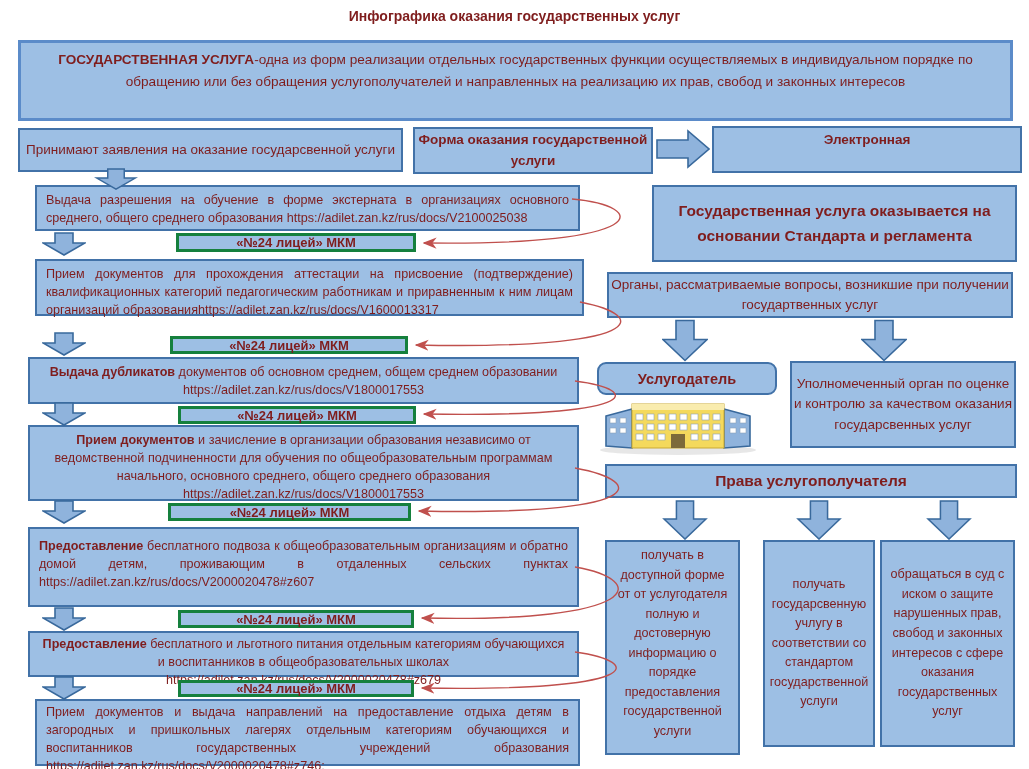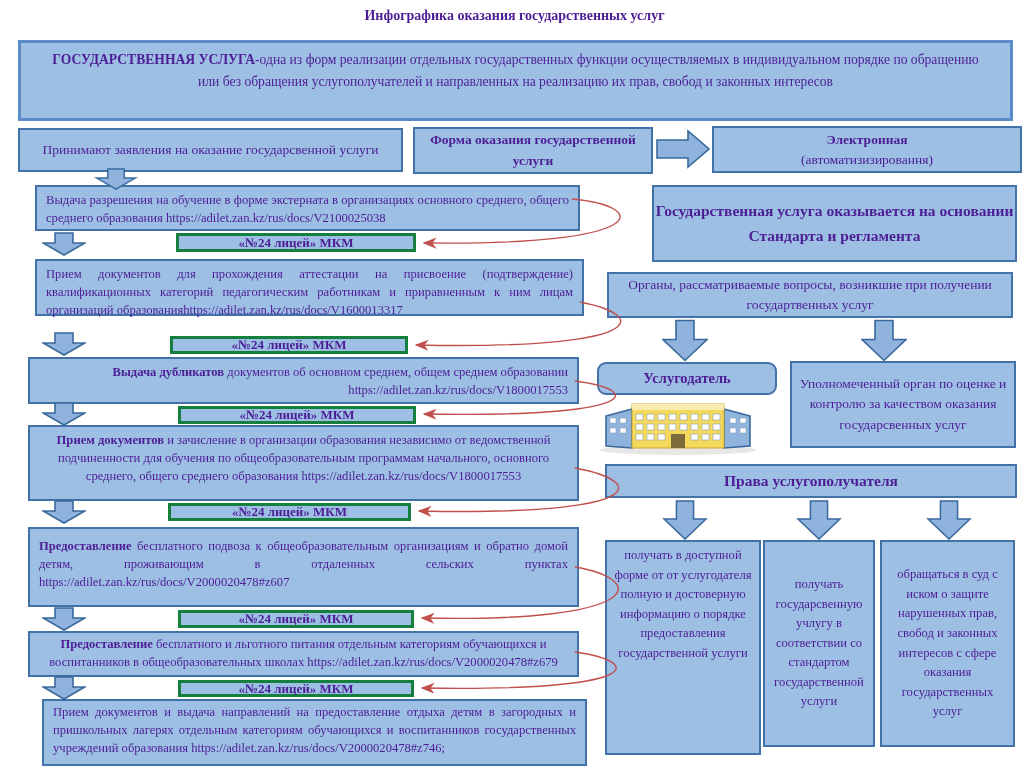--- a/index.html
+++ b/index.html
@@ -1,18 +1,18 @@
 <!DOCTYPE html>
 <html><head>
 <meta charset="utf-8">
 <style>
   html,body{margin:0;padding:0;background:#fff;}
   .canvas{
     position:relative;width:1029px;height:769px;background:#fff;overflow:hidden;
-    font-family:Liberation Serif, serif;color:#4c1d95;
+    font-family:Liberation Sans, sans-serif;color:#7f1d1d;
   }
   .title{
     position:absolute;top:8px;left:0;width:100%;text-align:center;
     font-size:14px;font-weight:bold;
   }
   .box{
     position:absolute;box-sizing:border-box;
     background:#9dbfe4;border:2px solid #4272a8;
   }
   .thickb{border-width:3px;border-color:#5b8bc9;}
@@ -48,38 +48,37 @@
     <span>Принимают заявления на оказание государсвенной услуги</span>
   </div>
   <div class="box flexc med bold" style="left:413px;top:127px;width:240px;height:47px;">
     <span>Форма оказания государственной услуги</span>
   </div>
   <svg class="shape" style="left:656px;top:129px;" width="54" height="40" viewBox="0 0 54 40">
     <polygon points="1,11 32,11 32,2 53,20 32,38 32,29 1,29"></polygon>
   </svg>
   <div class="box" style="left:712px;top:126px;width:310px;height:47px;text-align:center;font-size:13.5px;line-height:1.5;padding-top:2px;">
     <div class="bold">Электронная</div>
-    <div>(автоматизизировання)</div>
   </div>
 
   <div class="box content" style="left:35px;top:185px;width:545px;height:46px;">
     <b></b><span>Выдача разрешения на обучение в форме экстерната в организациях основного среднего, общего среднего образования https://adilet.zan.kz/rus/docs/V2100025038</span>
   </div>
   <div class="box mkm" style="left:176px;top:233px;width:240px;height:19px;">
       <span>«№24 лицей» МКМ</span>
     </div>
 
   <div class="box content" style="left:35px;top:259px;width:549px;height:57px;">
     <b></b><span>Прием документов для прохождения аттестации на присвоение (подтверждение) квалификационных категорий педагогическим работникам и приравненным к ним лицам организаций образованияhttps://adilet.zan.kz/rus/docs/V1600013317</span>
   </div>
   <div class="box mkm" style="left:170px;top:336px;width:238px;height:18px;">
       <span>«№24 лицей» МКМ</span>
     </div>
 
-  <div class="box content tc" style="left:28px;top:357px;width:551px;height:47px;text-align:right;">
+  <div class="box content tc" style="left:28px;top:357px;width:551px;height:47px;">
     <b>Выдача дубликатов</b><span> документов об основном среднем, общем среднем образовании https://adilet.zan.kz/rus/docs/V1800017553</span>
   </div>
   <div class="box mkm" style="left:178px;top:406px;width:238px;height:18px;">
       <span>«№24 лицей» МКМ</span>
     </div>
 
   <div class="box content tc" style="left:28px;top:425px;width:551px;height:76px;">
     <b>Прием документов</b><span> и зачисление в организации образования независимо от ведомственной подчиненности для обучения по общеобразовательным программам начального, основного среднего, общего среднего образования https://adilet.zan.kz/rus/docs/V1800017553</span>
   </div>
   <div class="box mkm" style="left:168px;top:503px;width:243px;height:18px;">
@@ -93,21 +92,21 @@
       <span>«№24 лицей» МКМ</span>
     </div>
 
   <div class="box content tc" style="left:28px;top:631px;width:551px;height:46px;padding-top:3px;">
     <b>Предоставление</b><span> бесплатного и льготного питания отдельным категориям обучающихся и воспитанников в общеобразовательных школах https://adilet.zan.kz/rus/docs/V2000020478#z679</span>
   </div>
   <div class="box mkm" style="left:178px;top:680px;width:236px;height:17px;">
       <span>«№24 лицей» МКМ</span>
     </div>
 
-  <div class="box content" style="left:42px;top:699px;width:545px;height:67px;padding-top:3px;">
+  <div class="box content" style="left:35px;top:699px;width:545px;height:67px;padding-top:3px;">
     <b></b><span>Прием документов и выдача направлений на предоставление отдыха детям в загородных и пришкольных лагерях отдельным категориям обучающихся и воспитанников государственных учреждений образования https://adilet.zan.kz/rus/docs/V2000020478#z746;</span>
   </div>
 
   <svg class="shape" style="left:90px;top:168px;" width="52" height="22" viewBox="0 0 44 24">
       <polygon points="13,1 31,1 31,11 43,11 22,23 1,11 13,11"></polygon>
     </svg>
   <svg class="shape" style="left:42px;top:231px;" width="44" height="26" viewBox="0 0 44 24">
       <polygon points="13,1 31,1 31,11 43,11 22,23 1,11 13,11"></polygon>
     </svg>
   <svg class="shape" style="left:42px;top:331px;" width="44" height="26" viewBox="0 0 44 24">
@@ -195,21 +194,21 @@
   <svg class="shape" style="left:662px;top:500px;" width="46" height="40" viewBox="0 0 46 42">
       <polygon points="14,1 32,1 32,20 45,20 23,41 1,20 14,20"></polygon>
     </svg>
   <svg class="shape" style="left:796px;top:500px;" width="46" height="40" viewBox="0 0 46 42">
       <polygon points="14,1 32,1 32,20 45,20 23,41 1,20 14,20"></polygon>
     </svg>
   <svg class="shape" style="left:926px;top:500px;" width="46" height="40" viewBox="0 0 46 42">
       <polygon points="14,1 32,1 32,20 45,20 23,41 1,20 14,20"></polygon>
     </svg>
 
-  <div class="box rbox tc" style="left:605px;top:540px;width:156px;height:215px;">
+  <div class="box rbox tc" style="left:605px;top:540px;width:135px;height:215px;">
     <span>получать в доступной форме от от услугодателя полную и достоверную информацию о порядке предоставления государственной услуги</span>
   </div>
   <div class="box rbox flexc" style="left:763px;top:540px;width:112px;height:207px;">
     <span>получать государсвенную учлугу в соответствии со стандартом государственной услуги</span>
   </div>
   <div class="box rbox flexc" style="left:880px;top:540px;width:135px;height:207px;">
     <span>обращаться в суд с иском о защите нарушенных прав, свобод и законных интересов с сфере оказания государственных услуг</span>
   </div>
 
   <svg id="connectors" width="1029" height="769" viewBox="0 0 1029 769">

